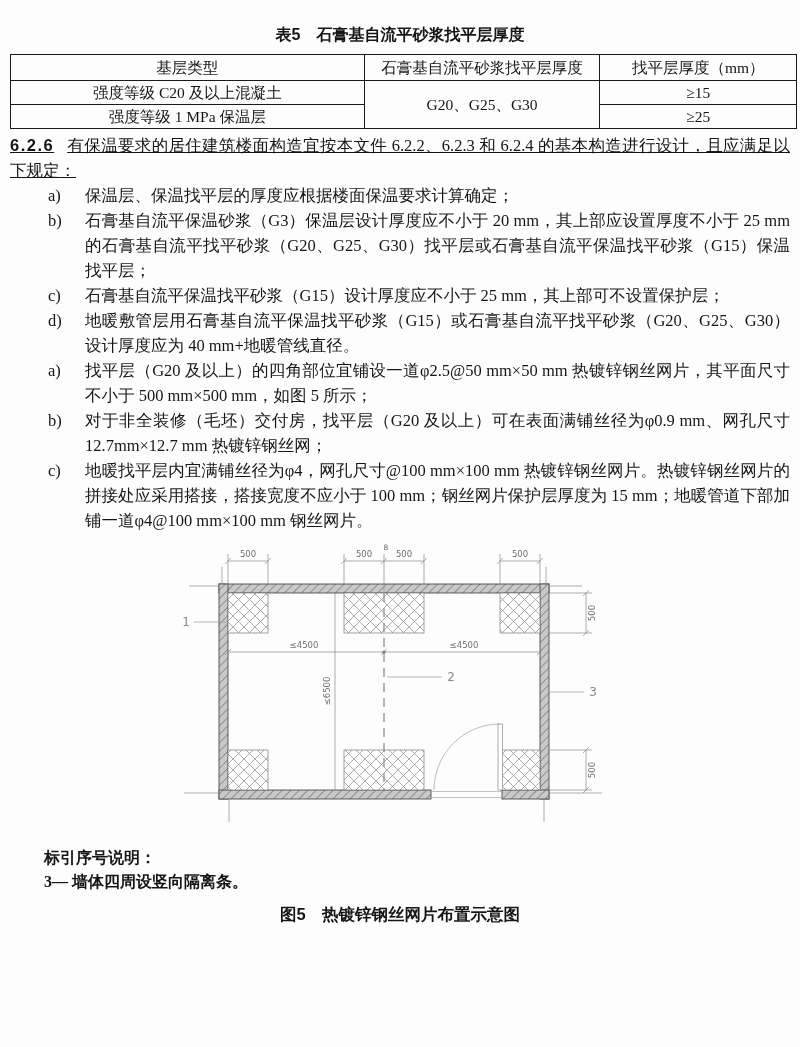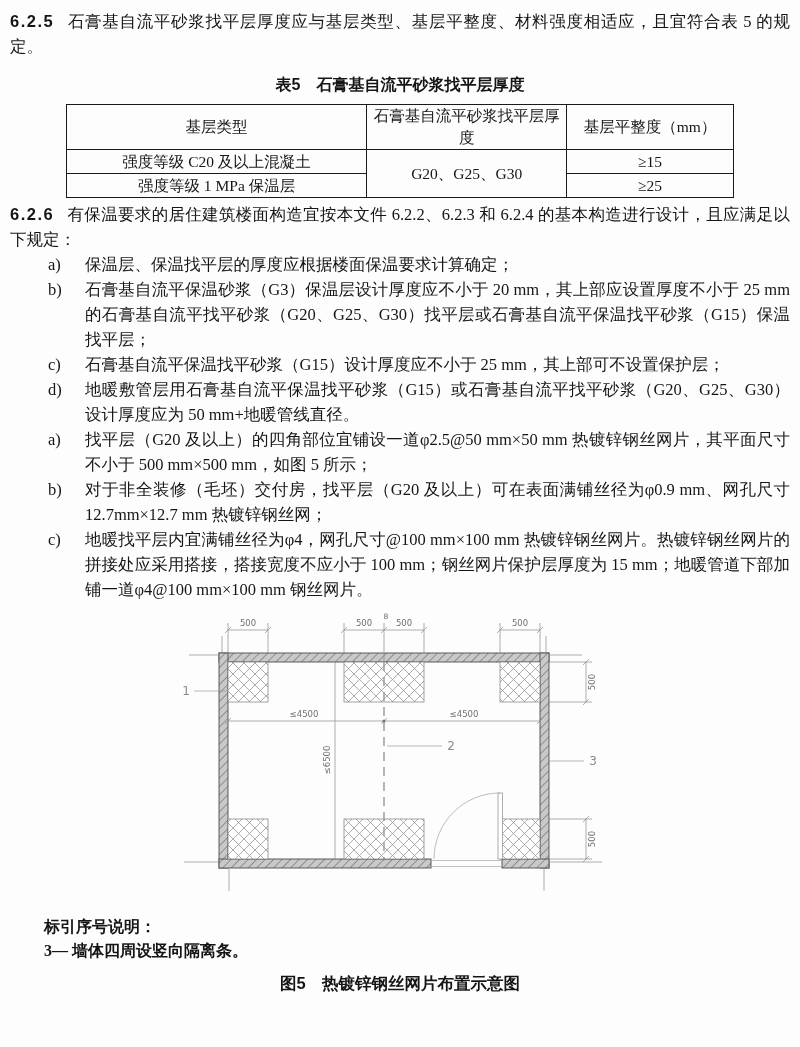--- a/index.html
+++ b/index.html
@@ -16,52 +16,51 @@
     letter-spacing:1.5px;margin-right:13px;white-space:nowrap;
   }
   .items{margin:0;}
   .item{display:flex;margin-left:38px;}
   .item-marker{width:37px;flex:none;}
   .item-text{flex:1;text-align:justify;}
   .tbl-title{
     text-align:center;font-weight:bold;margin:13px 0 7px 0;
     font-family:"Liberation Sans","DejaVu Sans",sans-serif;font-size:16px;
   }
-  table.t5{width:668px;margin:0 auto;border-collapse:collapse;font-size:15.5px;border:1.5px solid #1a1a1a;}
+  table.t5{width:787px;margin:0 auto;border-collapse:collapse;font-size:15.5px;border:1.5px solid #1a1a1a;}
   table.t5 th,table.t5 td{
     border:1px solid #1a1a1a;text-align:center;vertical-align:middle;
     font-weight:normal;padding:0 4px;height:23px;line-height:22px;
   }
   table.t5 thead th{height:25px;border-bottom:1.5px solid #1a1a1a;}
-  .sec{margin-top:4px;}
+  .sec{margin-top:4px;text-decoration:underline;}
   .fig-wrap{margin:6px 0 0 124px;}
   .legend{margin:10px 0 0 34px;line-height:23.5px;font-size:16px;font-weight:bold;}
   .caption{
     text-align:center;font-weight:bold;margin-top:9px;
     font-family:"Liberation Sans","DejaVu Sans",sans-serif;font-size:16.5px;
   }
   svg text{font-family:"DejaVu Sans","Liberation Sans",sans-serif;fill:#6f6f6f;}
   .dim-t{font-size:8.5px;}
   .callout-t{font-size:12px;fill:#8a8a8a;}
 </style>
 </head>
 <body>
 
 <div class="page">
 
-  <p class="clause"><span class="clause-num">6.2.5</span><span>石膏基自流平砂浆找平层厚度应与基层类型、基层平整度、材料强度相适应，且宜符合表 5 的规定。</span></p>
 
   <div class="tbl-title">表5　石膏基自流平砂浆找平层厚度</div>
 
   <table class="t5">
     <thead>
       <tr>
         <th style="width:45%">基层类型</th>
         <th style="width:30%">石膏基自流平砂浆找平层厚度</th>
-        <th style="width:25%">基层平整度（mm）</th>
+        <th style="width:25%">找平层厚度（mm）</th>
       </tr>
     </thead>
     <tbody>
       <tr>
         <td>强度等级 C20 及以上混凝土</td>
         <td rowspan="2">G20、G25、G30</td>
         <td>≥15</td>
       </tr>
       <tr>
         <td>强度等级 1 MPa 保温层</td>
@@ -79,21 +78,21 @@
     <div class="item">
       <span class="item-marker">b)</span>
       <div class="item-text">石膏基自流平保温砂浆（G3）保温层设计厚度应不小于 20 mm，其上部应设置厚度不小于 25 mm 的石膏基自流平找平砂浆（G20、G25、G30）找平层或石膏基自流平保温找平砂浆（G15）保温找平层；</div>
     </div>
     <div class="item">
       <span class="item-marker">c)</span>
       <div class="item-text">石膏基自流平保温找平砂浆（G15）设计厚度应不小于 25 mm，其上部可不设置保护层；</div>
     </div>
     <div class="item">
       <span class="item-marker">d)</span>
-      <div class="item-text">地暖敷管层用石膏基自流平保温找平砂浆（G15）或石膏基自流平找平砂浆（G20、G25、G30）设计厚度应为 50 mm+地暖管线直径。</div>
+      <div class="item-text">地暖敷管层用石膏基自流平保温找平砂浆（G15）或石膏基自流平找平砂浆（G20、G25、G30）设计厚度应为 40 mm+地暖管线直径。</div>
     </div>
   </div>
 
   <div class="items">
     <div class="item">
       <span class="item-marker">a)</span>
       <div class="item-text">找平层（G20 及以上）的四角部位宜铺设一道φ2.5@50 mm×50 mm 热镀锌钢丝网片，其平面尺寸不小于 500 mm×500 mm，如图 5 所示；</div>
     </div>
     <div class="item">
       <span class="item-marker">b)</span>

